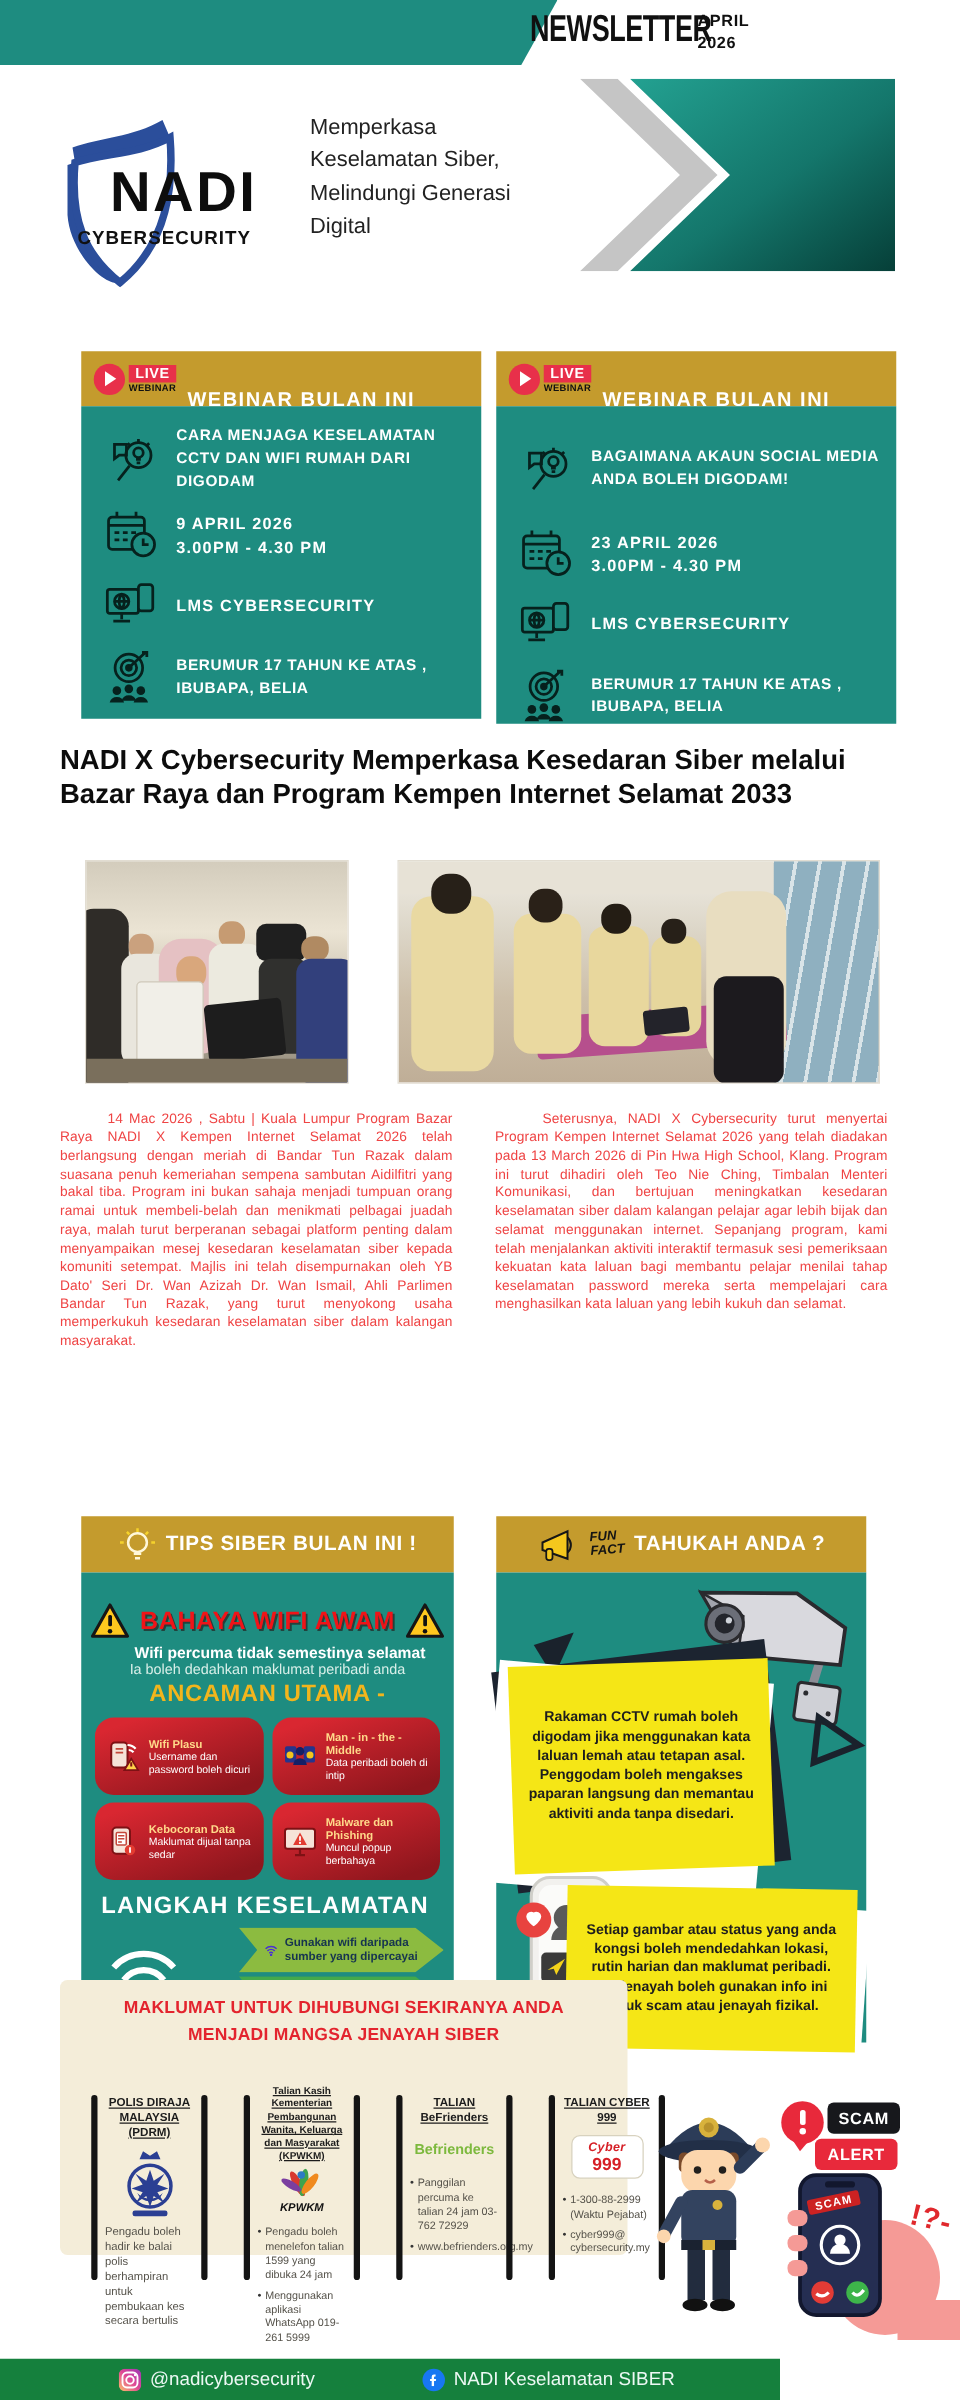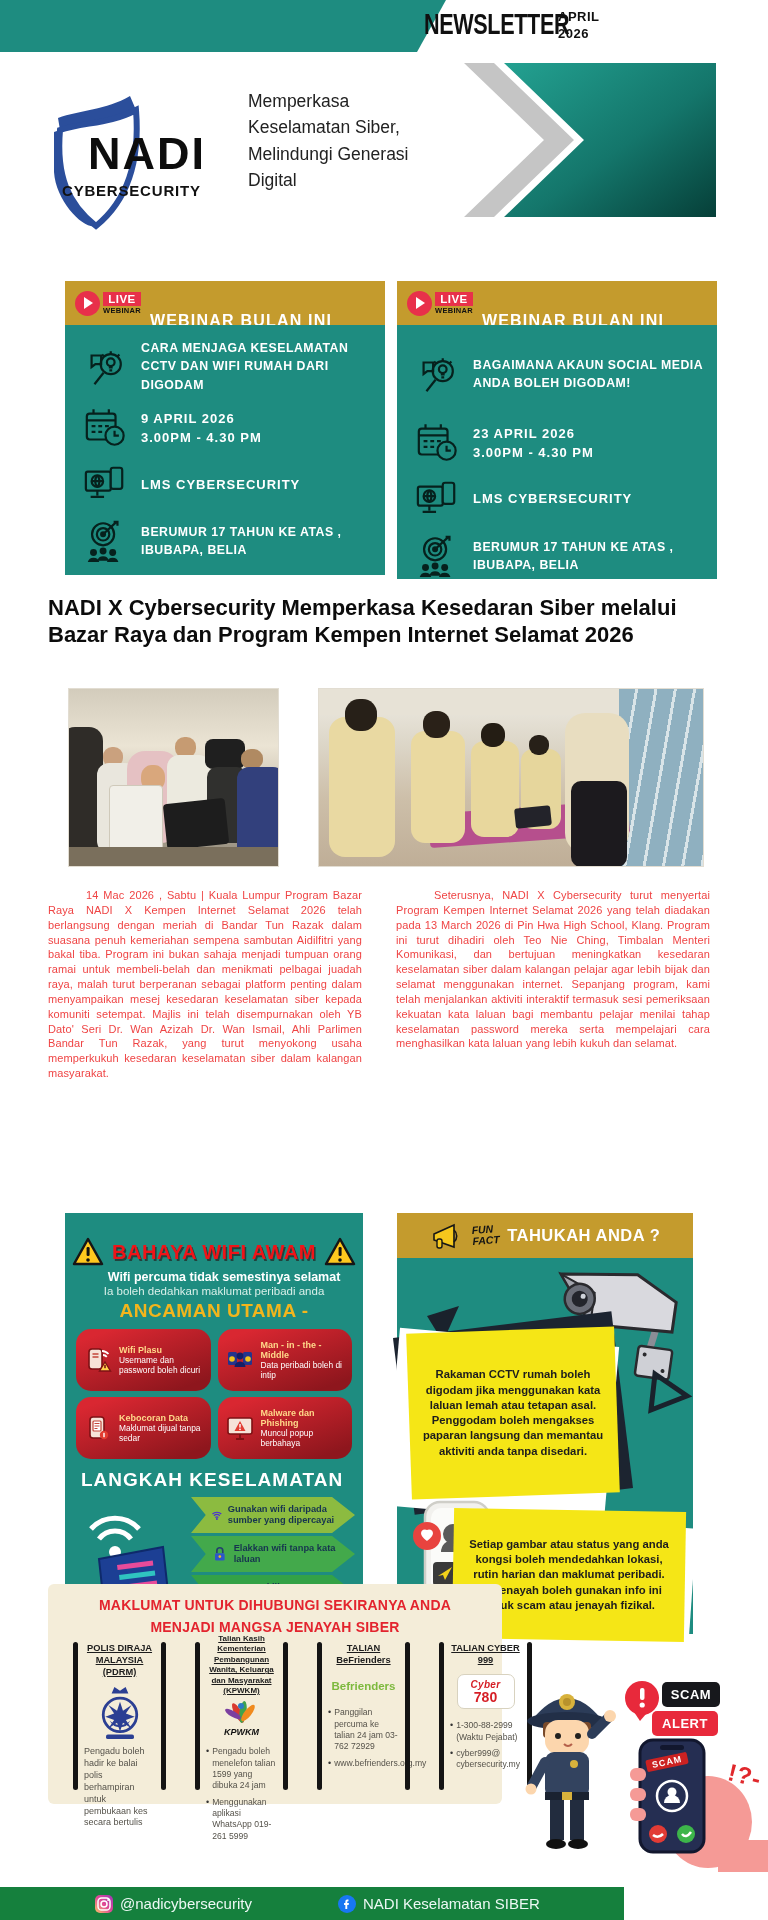--- a/index.html
+++ b/index.html
@@ -68,21 +68,21 @@
   .funtag{display:flex;flex-direction:column;font-size:10.5px;font-weight:900;font-style:italic;
     color:#141414;line-height:1.05;transform:rotate(-4deg);}
   .note-wrap{position:absolute;}
   .sheet{position:absolute;inset:0;}
   .note-text{position:absolute;inset:0;display:flex;align-items:center;justify-content:center;
     text-align:center;font-size:11.3px;font-weight:800;color:#1d1d1d;line-height:1.35;padding:10px 14px;}
   
   .cpanel{left:48px;top:1584px;width:454px;height:220px;background:#f4edd9;border-radius:6px;}
   .ctitle{color:#e3242e;font-size:14px;font-weight:900;text-align:center;line-height:1.55;padding-top:11px;letter-spacing:.2px;}
   .cols{position:absolute;left:25px;top:50px;display:flex;gap:29px;}
-  .cgroup{display:flex;gap:6px;}
+  .cgroup{display:flex;gap:6px;margin-top:34px;}
   .cbar{width:5px;background:#141414;border-radius:4px;height:148px;margin-top:8px;flex:none;}
   .ccol{width:71px;display:flex;flex-direction:column;align-items:center;}
   .chead{font-size:9.3px;font-weight:900;color:#1c1c1c;text-decoration:underline;text-align:center;line-height:1.3;margin-top:8px;}
   .chead.small{font-size:8px;margin-top:0;}
   .cnote{font-size:8.6px;color:#55524a;line-height:1.32;text-align:left;width:100%;}
   .bullet{display:flex;gap:3px;margin-top:5px;}
   .bullet::before{content:"•";color:#333;font-size:9px;line-height:1.2;}
   .bf-logo{color:#7db93e;font-weight:800;font-size:11.5px;margin:14px 0 10px;}
   .c999{background:#fff;border:1px solid #d8d2bf;border-radius:7px;width:52px;padding:4px 2px;text-align:center;margin:8px 0 6px;}
   .c999 .l1{color:#d61f26;font-weight:900;font-style:italic;font-size:10px;letter-spacing:.3px;}
@@ -267,21 +267,21 @@
               <circle cx="32" cy="36" r="3.6"></circle>
                 <path d="M26 46 a6.2 6.2 0 0 1 12 0 Z"></path>
             </g>
           </svg>
           </span>
         <div class="wtxt">BERUMUR 17 TAHUN KE ATAS , IBUBAPA, BELIA</div>
       </div>
     </div>
   </div>
 
-  <div class="ab art-title">NADI X Cybersecurity Memperkasa Kesedaran Siber melalui Bazar Raya dan Program Kempen Internet Selamat 2026</div>
+  <div class="ab art-title">NADI X Cybersecurity Memperkasa Kesedaran Siber melalui Bazar Raya dan Program Kempen Internet Selamat 2033</div>
 
   <div class="ab photo" style="left:68px;top:688px;width:209px;height:177px;
        background:linear-gradient(180deg,#d3ccbc 0%,#ebe4d4 32%,#c9c0ae 60%,#8e8676 100%);">
     <div class="pb" style="left:-8px;top:38px;width:42px;height:150px;background:#2f2c28;border-radius:14px;"></div>
     <div class="pb" style="left:34px;top:58px;width:20px;height:20px;background:#caa17e;"></div>
     <div class="pb" style="left:28px;top:74px;width:40px;height:90px;background:#e9e6dd;border-radius:12px;"></div>
     <div class="pb" style="left:58px;top:62px;width:52px;height:92px;background:#e5c1c3;border-radius:18px;"></div>
     <div class="pb" style="left:72px;top:76px;width:24px;height:26px;background:#d9a77c;"></div>
     <div class="pb" style="left:106px;top:48px;width:21px;height:21px;background:#c69b72;"></div>
     <div class="pb" style="left:98px;top:66px;width:44px;height:84px;background:#eceadf;border-radius:12px;"></div>
@@ -310,20 +310,28 @@
     <div class="pb" style="left:210px;top:46px;width:20px;height:20px;background:#272018;"></div>
     <div class="pb" style="left:246px;top:24px;width:64px;height:140px;background:#e8ddc0;border-radius:20px;"></div>
     <div class="pb" style="left:252px;top:92px;width:56px;height:86px;background:#1c1a1e;border-radius:10px;"></div>
     <div class="pb" style="left:196px;top:118px;width:36px;height:20px;background:#23232a;border-radius:3px;transform:rotate(-6deg);"></div>
   </div>
 
   <div class="ab col-text" style="left:48px;top:888px;">14 Mac 2026 , Sabtu | Kuala Lumpur Program Bazar Raya NADI X Kempen Internet Selamat 2026 telah berlangsung dengan meriah di Bandar Tun Razak dalam suasana penuh kemeriahan sempena sambutan Aidilfitri yang bakal tiba. Program ini bukan sahaja menjadi tumpuan orang ramai untuk membeli-belah dan menikmati pelbagai juadah raya, malah turut berperanan sebagai platform penting dalam menyampaikan mesej kesedaran keselamatan siber kepada komuniti setempat. Majlis ini telah disempurnakan oleh YB Dato' Seri Dr. Wan Azizah Dr. Wan Ismail, Ahli Parlimen Bandar Tun Razak, yang turut menyokong usaha memperkukuh kesedaran keselamatan siber dalam kalangan masyarakat.</div>
   <div class="ab col-text" style="left:396px;top:888px;">Seterusnya, NADI X Cybersecurity turut menyertai Program Kempen Internet Selamat 2026 yang telah diadakan pada 13 March 2026 di Pin Hwa High School, Klang. Program ini turut dihadiri oleh Teo Nie Ching, Timbalan Menteri Komunikasi, dan bertujuan meningkatkan kesedaran keselamatan siber dalam kalangan pelajar agar lebih bijak dan selamat menggunakan internet. Sepanjang program, kami telah menjalankan aktiviti interaktif termasuk sesi pemeriksaan kekuatan kata laluan bagi membantu pelajar menilai tahap keselamatan password mereka serta mempelajari cara menghasilkan kata laluan yang lebih kukuh dan selamat.</div>
 
   <div class="ab icard" style="left:65px;top:1213px;">
+    <div class="icard-h">
+      <svg width="30" height="30" viewBox="0 0 30 30">
+        <circle cx="15" cy="13" r="7.5" fill="none" stroke="#fff7d9" stroke-width="2"></circle>
+        <path d="M12 22 h6 M13 25.5 h4" stroke="#fff7d9" stroke-width="2" fill="none"></path>
+        <path d="M15 1.5 v3 M4 13 h-3 M26 13 h3 M6.5 4.5 l2 2 M23.5 4.5 l-2 2" stroke="#f5d22c" stroke-width="2"></path>
+      </svg>
+      <div class="icard-title">TIPS SIBER BULAN INI !</div>
+    </div>
     <div class="icard-b">
       <div class="warn-row">
         <svg width="32" height="30" viewBox="0 0 32 30">
           <polygon points="16,2 30,27 2,27" fill="#ffc81e" stroke="#161616" stroke-width="2.5" stroke-linejoin="round"></polygon>
           <rect x="14.6" y="10" width="3" height="9" rx="1.2" fill="#111"></rect>
             <circle cx="16" cy="23" r="1.8" fill="#111"></circle>
         </svg>
         <div class="warn-title">BAHAYA WIFI AWAM</div>
         <svg width="32" height="30" viewBox="0 0 32 30">
           <polygon points="16,2 30,27 2,27" fill="#ffc81e" stroke="#161616" stroke-width="2.5" stroke-linejoin="round"></polygon>
@@ -558,21 +566,21 @@
         </div>
         <div class="cbar"></div>
       </div>
 
       <div class="cgroup">
         <div class="cbar"></div>
         <div class="ccol">
           <div class="chead">TALIAN CYBER 999</div>
           <div class="c999">
             <div class="l1">Cyber</div>
-            <div class="l2">780</div>
+            <div class="l2">999</div>
           </div>
           <div class="cnote bullet">1-300-88-2999 (Waktu Pejabat)</div>
           <div class="cnote bullet">cyber999@ cybersecurity.my</div>
         </div>
         <div class="cbar"></div>
       </div>
 
     </div>
   </div>
 

